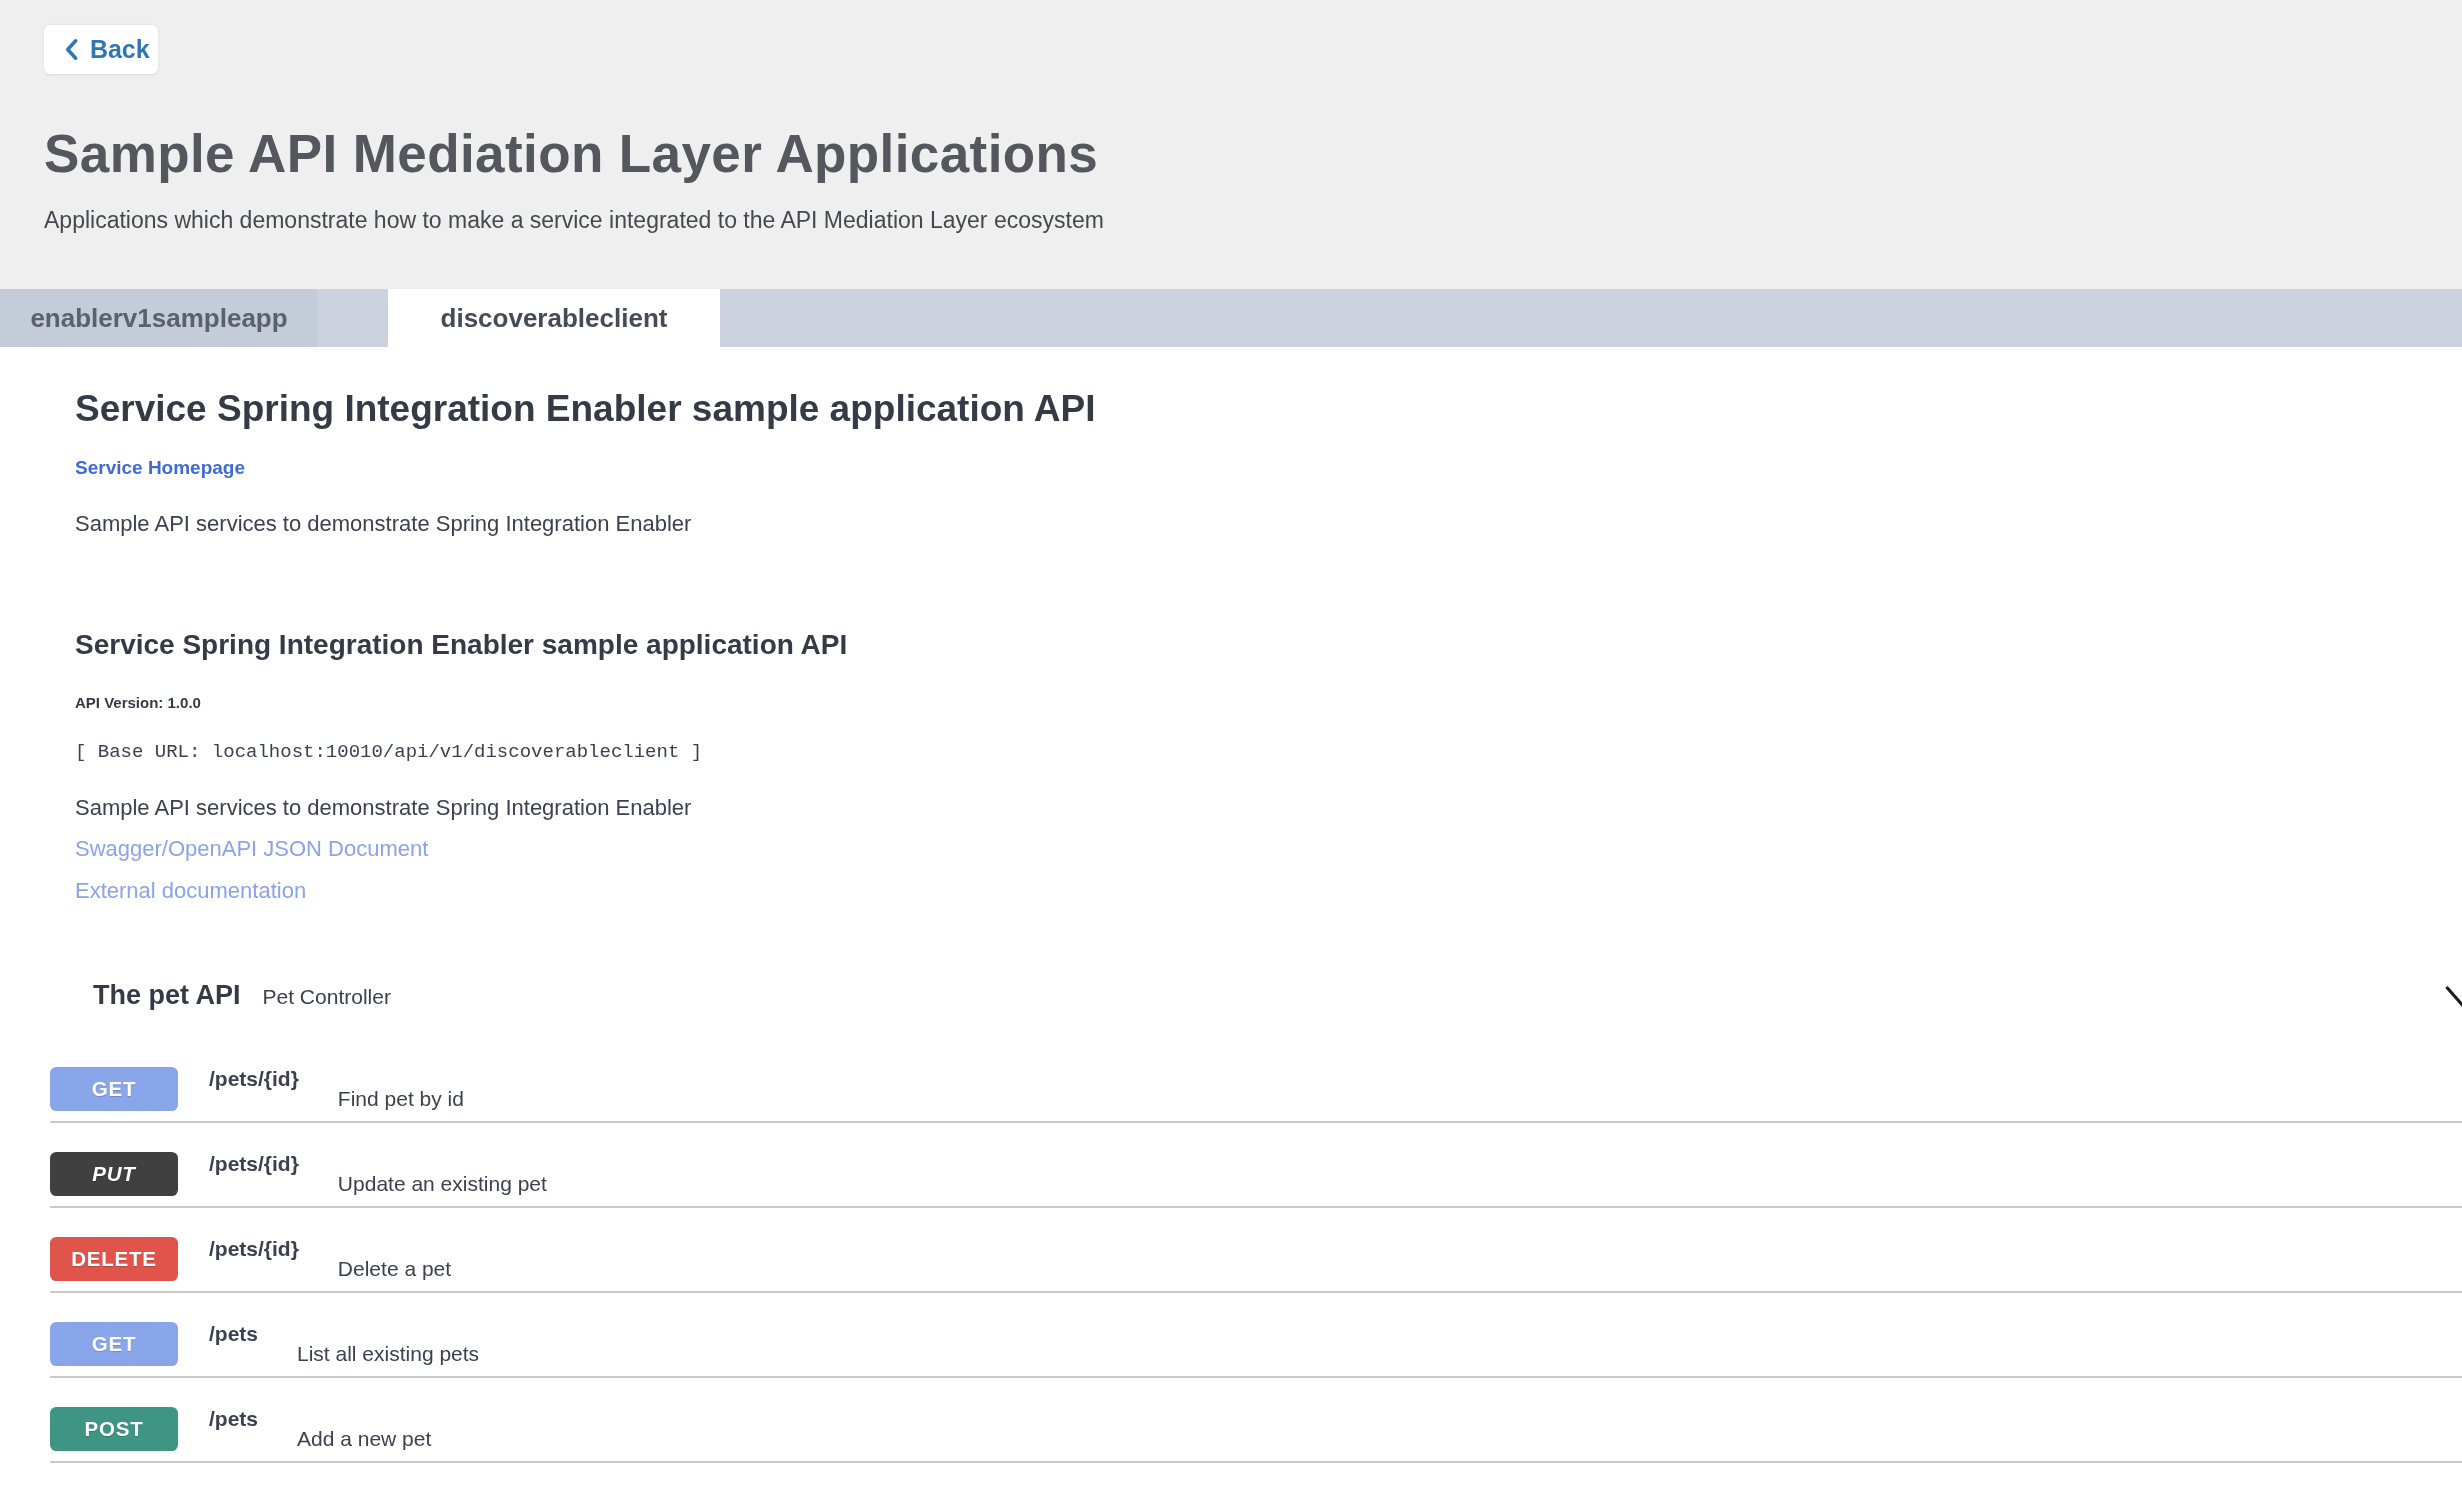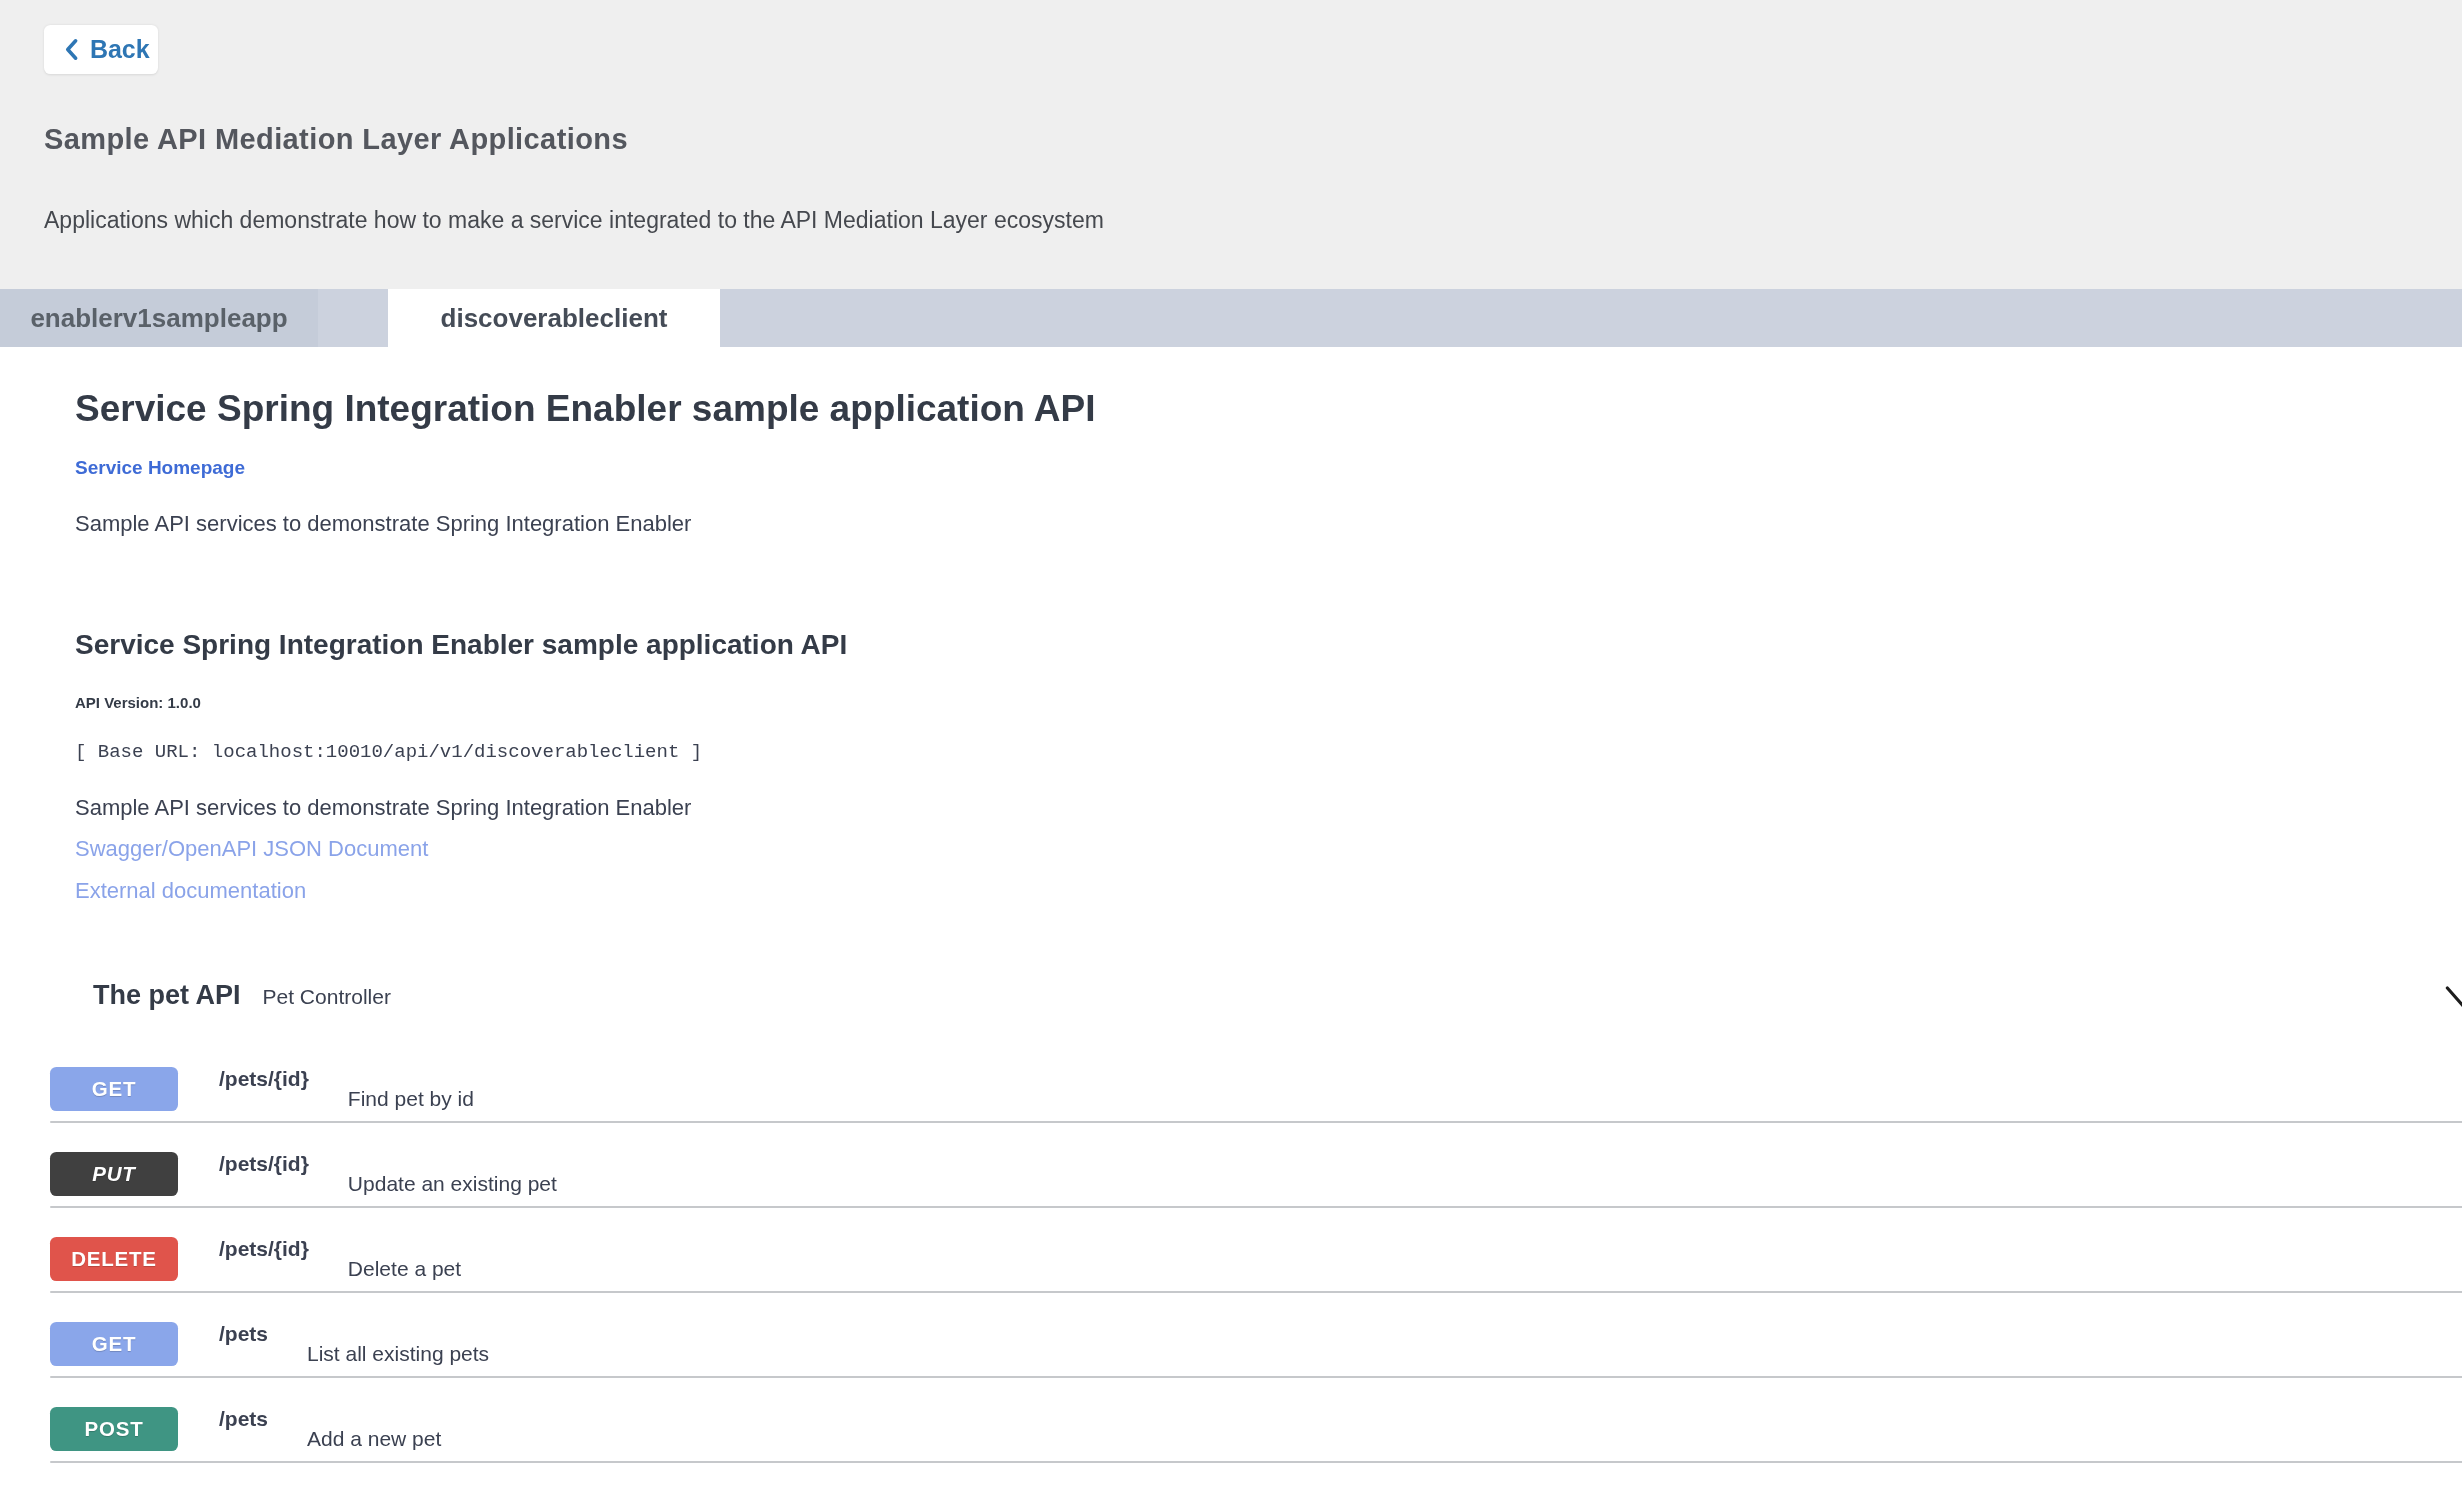--- a/index.html
+++ b/index.html
@@ -22,21 +22,21 @@
     position: absolute; left: 44px; top: 24.5px; height: 49px;
     background: #ffffff; border: none; border-radius: 6.3px;
     display: flex; align-items: center; gap: 9.5px; padding: 0 8px 0 19px;
     box-shadow: 0 0.8px 2.4px rgba(0,0,0,0.10);
     cursor: pointer;
   }
   .back-btn svg { display: block; }
   .back-label { font-size: 25px; font-weight: 700; color: #2e76b4; }
   .header-title {
     position: absolute; left: 44px; top: 123px;
-    font-size: 29px; font-weight: 700; color: #54575e; letter-spacing: 0.4px;
+    font-size: 53px; font-weight: 700; color: #54575e; letter-spacing: 0.4px;
   }
   .header-subtitle {
     position: absolute; left: 44px; top: 207px;
     font-size: 23px; color: #45484e;
   }
 
   
   .tabbar {
     position: absolute; top: 289px; left: 0; right: 0; height: 58px;
     background: #ccd2de;
@@ -101,21 +101,21 @@
   .op-row { position: relative; height: 85px; cursor: pointer; }
   .op-main {
     display: flex; align-items: flex-start; height: 44px; padding-left: 50px;
   }
   .op-badge {
     flex: none; width: 128px; height: 44px; border-radius: 6.3px;
     display: flex; align-items: center; justify-content: center;
     color: #ffffff; font-size: 20.5px; font-weight: 700; letter-spacing: 0.8px;
     text-shadow: 0 0.8px 0.8px rgba(0,0,0,0.18);
   }
-  .op-path  { margin-left: 41px; font-size: 21px; font-weight: 700; color: #3b4151; }
+  .op-path  { margin-left: 31px; font-size: 21px; font-weight: 700; color: #3b4151; }
   .op-summary { margin-left: 39px; font-size: 21px; color: #3b4151; margin-top: 20px; }
   .op-sep {
     position: absolute; left: 50px; right: 0; top: 54px; height: 2.4px;
     background: #c6c8cb; border-radius: 2.4px 0 0 2.4px;
   }
 </style>
 </head>
 <body>
 
 <div class="screen">

